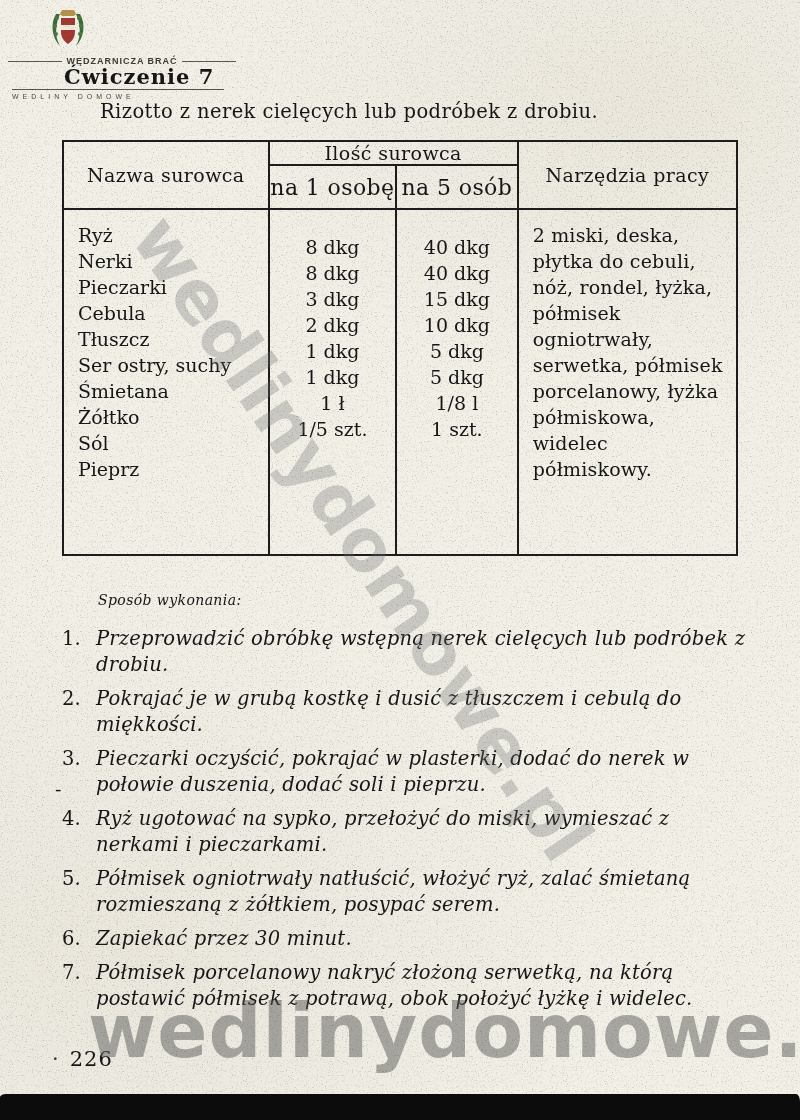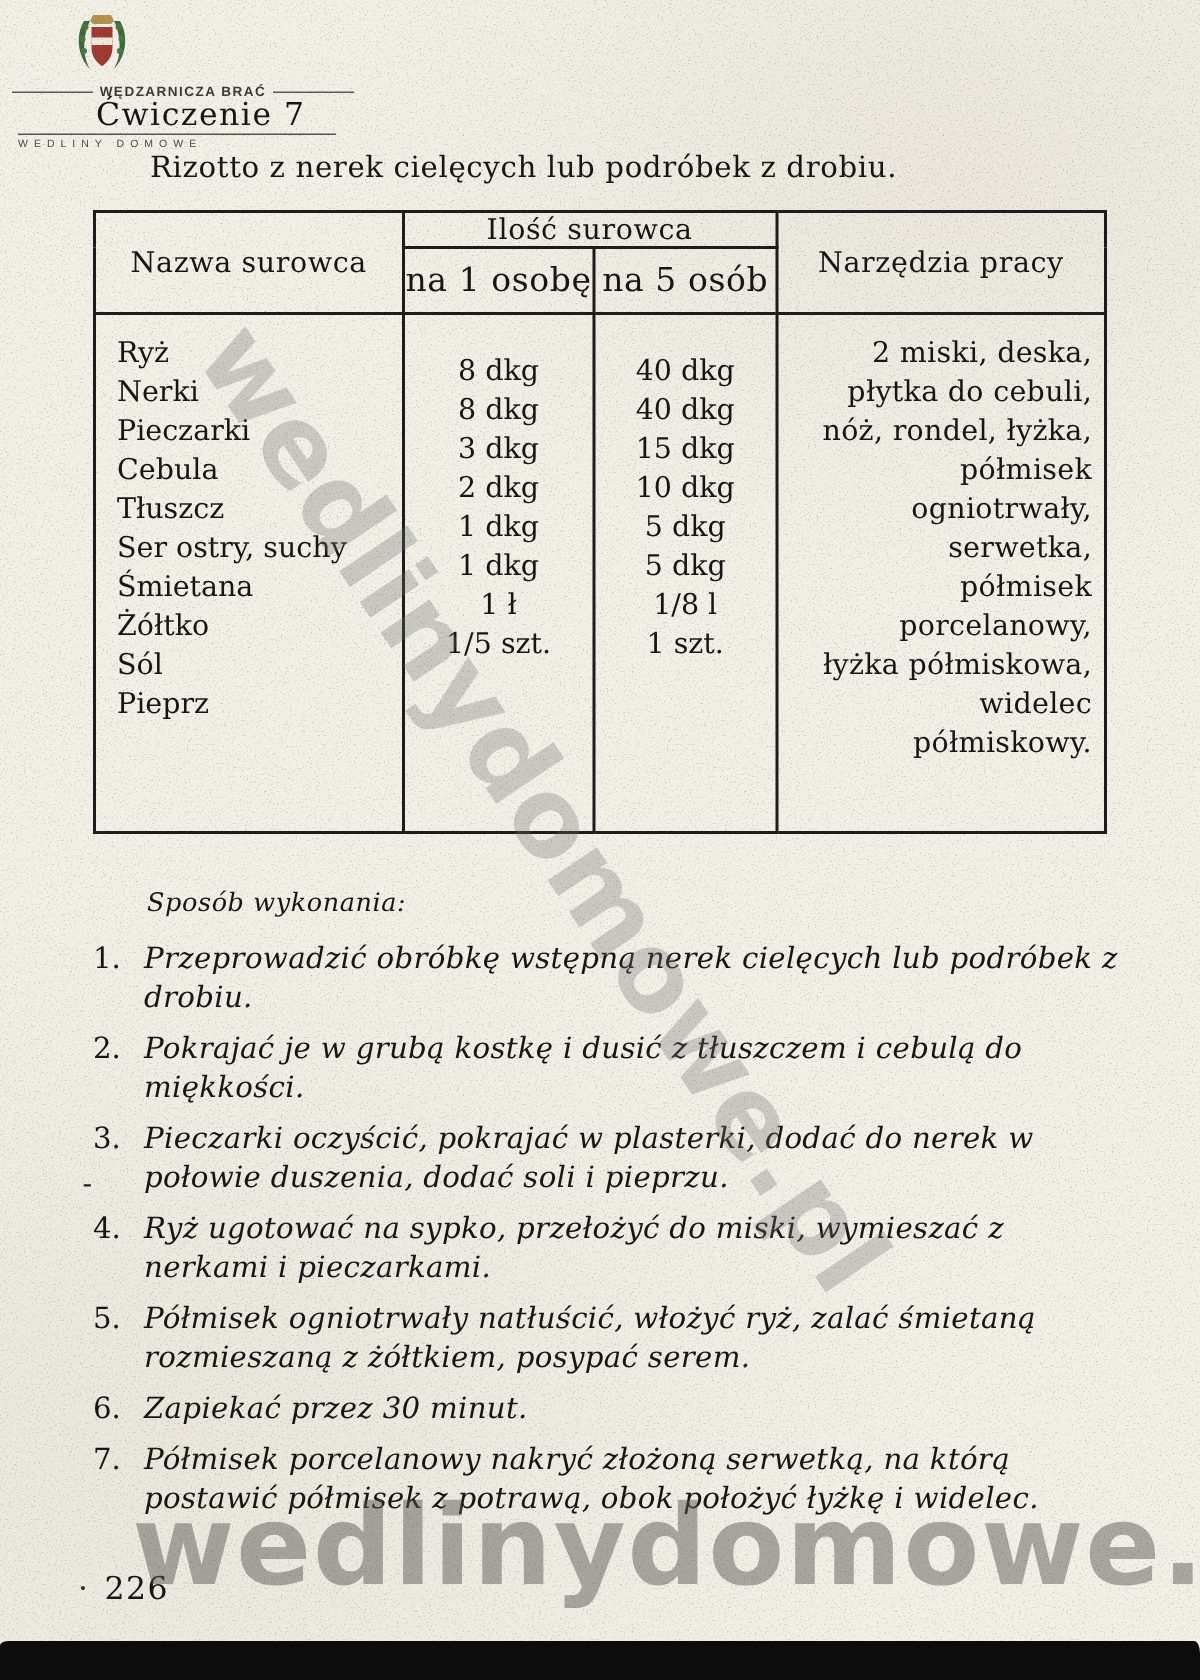--- a/index.html
+++ b/index.html
@@ -21,41 +21,41 @@
     display:flex; align-items:center; gap:4px; }
   .logo-banner .rule-side { flex:1; height:1px; background:#5a5a52; }
   .logo-banner .banner-text { font-family:"Liberation Sans", sans-serif;
     font-size:9px; letter-spacing:1px; color:#3c3c34; white-space:nowrap; font-weight:bold; }
   .logo-rule { position:absolute; left:4px; top:85px; width:212px; height:1px; background:#55554d; }
   .logo-subtext { position:absolute; left:4px; top:89px; width:212px; text-align:left;
     font-family:"Liberation Sans", sans-serif; font-size:7px; letter-spacing:4px; color:#4a4a42; }
 
   
   .page-title { position:absolute; left:64px; top:64px; z-index:3;
-    font-size:21px; font-weight:normal; letter-spacing:1px;text-align:center; }
+    font-size:21px; font-weight:bold; letter-spacing:1px;text-align:center; }
   .recipe-subtitle { position:absolute; left:100px; top:100px; z-index:3;
     font-size:19.5px; letter-spacing:.4px; }
 
   
   table.tbl { position:absolute; left:62px; top:140px; width:676px; z-index:3;
     border-collapse:collapse; font-size:19px; }
   .tbl th, .tbl td { border:2px solid #1d1d1d; font-weight:normal; }
   .tbl thead th { text-align:center; letter-spacing:.4px; }
   .tbl .h1 { height:23px; }
   .tbl .h2 th { height:44px; font-size:22px; }
   .tbl tbody td { height:346px; vertical-align:top; }
   .tline { height:26px; line-height:26px; white-space:nowrap; }
   td.names { padding:12px 4px 0 14px;border-radius:13px; }
   td.v1, td.v5 { text-align:center; padding-top:24px; }
-  td.tools { padding:12px 8px 0 28px;text-align:right; }
+  td.tools { padding:12px 8px 0 14px; }
   td.tools p { font-size:19px; line-height:26px; letter-spacing:.2px; }
 
   
   .instructions-heading { position:absolute; left:98px; top:592px; z-index:3;
-    font-style:italic; font-size:17px; letter-spacing:.4px; }
+    font-style:italic; font-size:14px; letter-spacing:.4px; }
   .steps { position:absolute; left:62px; top:626px; width:692px; z-index:3; }
   .step { display:flex; margin-bottom:8px; font-size:19.5px; line-height:26px; }
   .step .num { width:34px; flex:none; }
   .step .txt { width:655px; letter-spacing:.2px;font-style:italic; }
   .margin-dash { position:absolute; left:55px; top:778px; z-index:3; font-size:19px; }
 
   
   .page-number { position:absolute; left:52px; top:1047px; z-index:3;
     font-size:21px; letter-spacing:1px; }
   .page-number::before { content:"·"; margin-right:10px; color:#333; }

